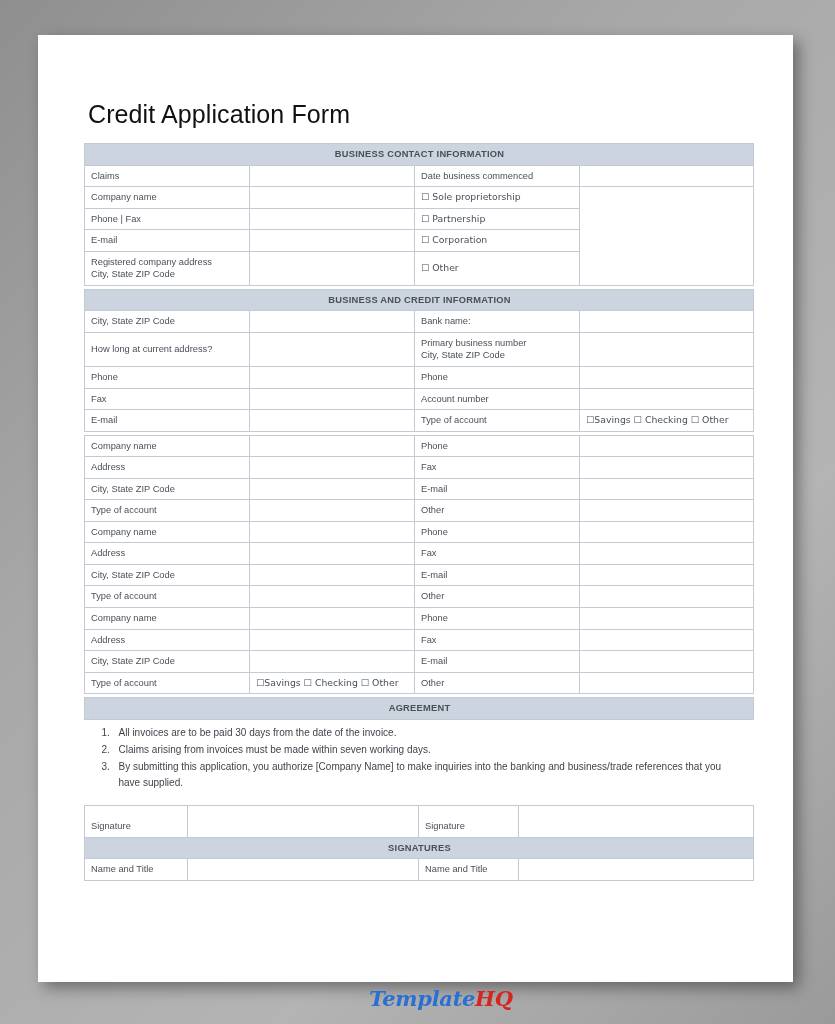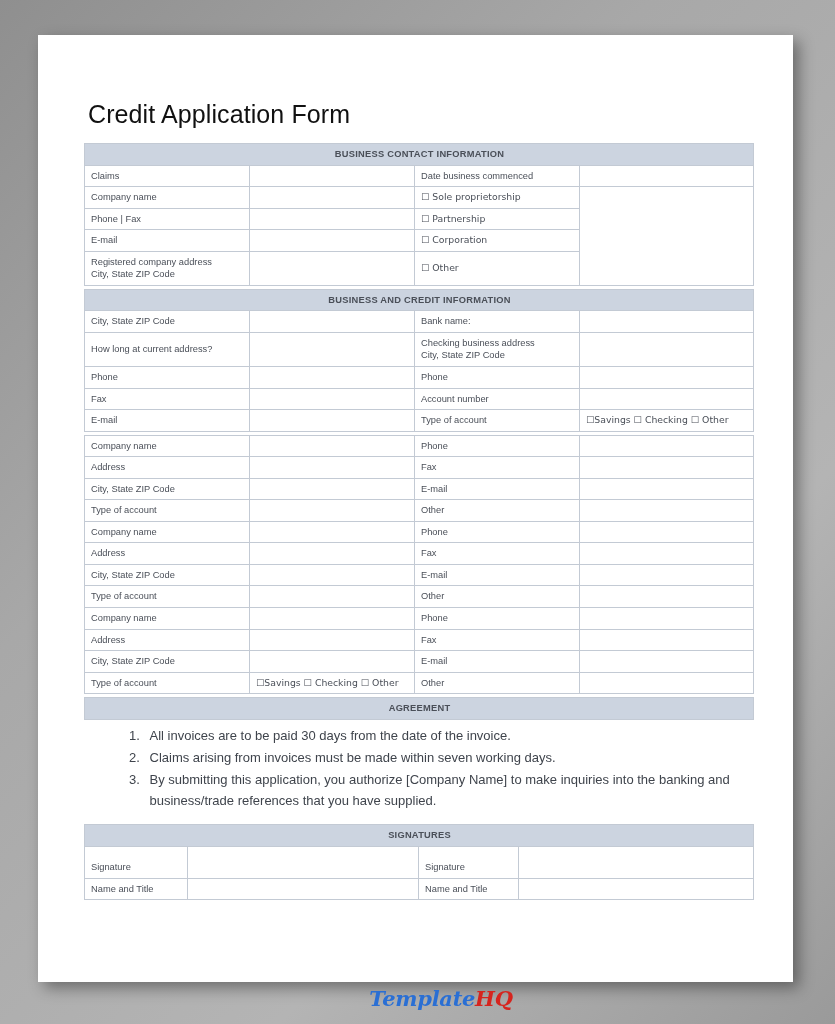--- a/index.html
+++ b/index.html
@@ -73,26 +73,25 @@
   .cbx { font-family: "DejaVu Sans", sans-serif; font-size: 9.5px; }
   .acctopts { white-space: nowrap; font-size: 9.2px; color:#3f444c; }
 
   .gap { height: 3px; background: #ffffff; }
 
   ol.agree {
     margin: 0; padding: 3px 0 4px 26px;
     list-style: decimal;
   }
   ol.agree li {
-    font-size: 13px;
+    font-size: 10px;
     color: #3f444c;
     line-height: 1.62;
     padding-left: 6px;
     margin-bottom: 1px;
-    margin-left: 31px;
   }
   .agreewrap { padding: 2px 8px 2px 2px; }
 
   #footer {
     position: absolute;
     left: 0; right: 0; top: 986px;
     text-align: center;
     font-family: "DejaVu Serif", serif;
     font-size: 21px;
     font-weight: bold;
@@ -173,21 +172,21 @@
           <tr>
             <td>City, State ZIP Code</td>
             <td></td>
             <td>Bank name:</td>
             <td></td>
           </tr>
           <tr>
             <td class="tall2">How long at current address?</td>
             <td class="tall2"></td>
             <td class="tall2">
-              <span>Checking business address</span>
+              <span>Primary business number</span>
               <span class="line2">City, State ZIP Code</span>
             </td>
             <td class="tall2"></td>
           </tr>
           <tr>
             <td>Phone</td>
             <td></td>
             <td>Phone</td>
             <td></td>
           </tr>
@@ -322,29 +321,29 @@
 
       <table class="sec">
         <colgroup>
             <col style="width:103px">
             <col style="width:231px">
             <col style="width:100px">
             <col style="width:235px">
           </colgroup>
         <tbody>
           <tr>
-            <td class="bandhead" colspan="4">SIGNATURES</td>
-          </tr>
-          <tr>
             <td style="height:32px;vertical-align:bottom;">Signature</td>
             <td style="height:32px;"></td>
             <td style="height:32px;vertical-align:bottom;">Signature</td>
             <td style="height:32px;"></td>
           </tr>
           <tr>
+            <td class="bandhead" colspan="4">SIGNATURES</td>
+          </tr>
+          <tr>
             <td>Name and Title</td>
             <td></td>
             <td>Name and Title</td>
             <td></td>
           </tr>
         </tbody>
       </table>
 
     </div>
   </div>

